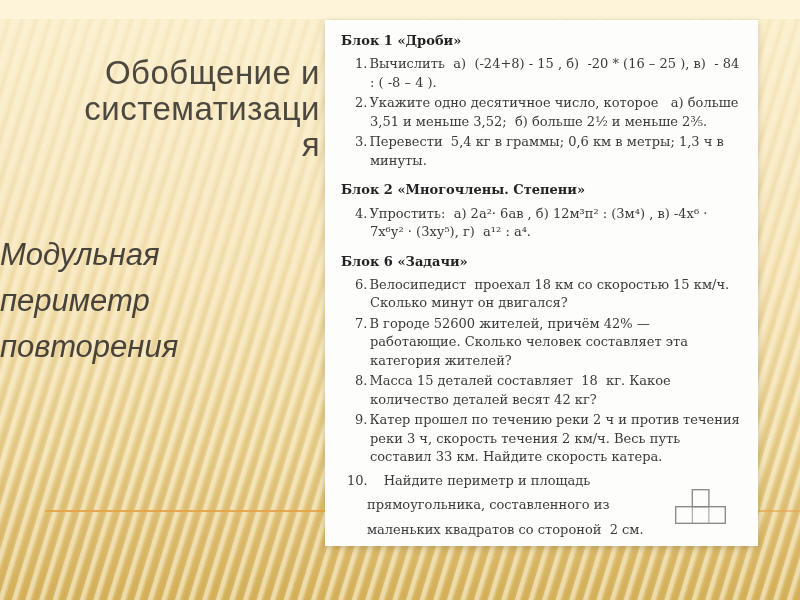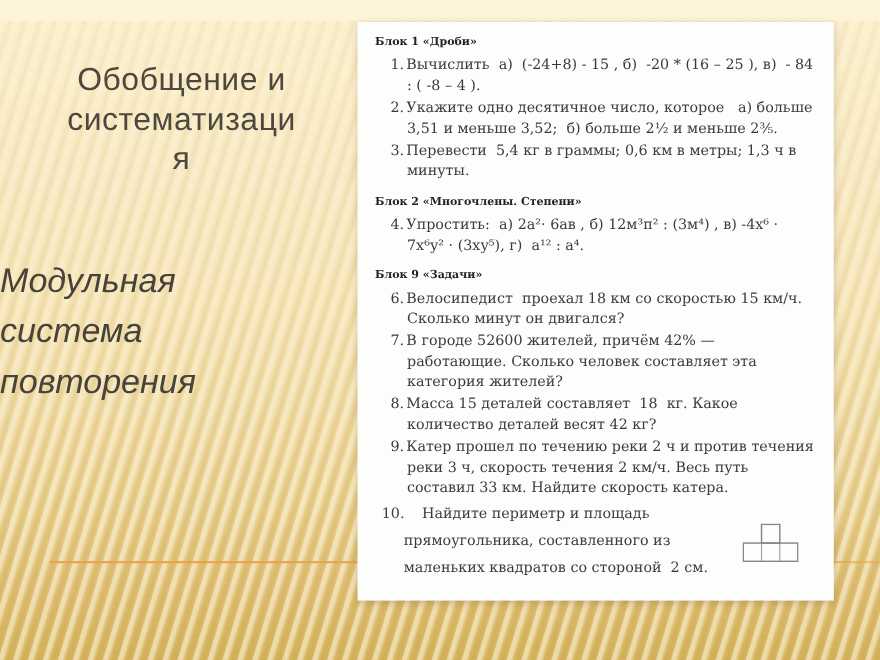--- a/index.html
+++ b/index.html
@@ -26,36 +26,36 @@
 
   .top-band { position:absolute; top:0; left:0; width:800px; height:19px; background:#fdf4da; }
 
   .divider-line {
     position:absolute; top:510px; left:45px; right:0; height:2px; border-radius:1px;
     background:linear-gradient(90deg, rgba(229,164,73,0.95) 0%,
       rgba(229,164,73,0.85) 85%, rgba(229,164,73,0.55) 100%);
   }
 
   .title-block {
-    position:absolute; left:10px; top:55px; width:310px; text-align:center;
-    font-size:29px; line-height:36px; color:#4d483f; letter-spacing:0.5px;
+    position:absolute; left:10px; top:55px; width:310px; text-align:right;
+    font-size:33px; line-height:36px; color:#4d483f; letter-spacing:0.5px;
   }
   .subtitle-block {
     position:absolute; left:0; top:232px; width:330px; text-align:left;
     font-style:italic; font-size:31px; line-height:46px; color:#47423a;
   }
 
   .panel {
     position:absolute; left:325px; top:20px; width:433px; height:526px;
     box-sizing:border-box; padding:12px 18px 6px 16px; overflow:hidden;
     background:#fdfdfc; box-shadow:0 2px 7px rgba(124,99,50,0.32);
     font-family:"DejaVu Serif","Liberation Serif",serif;
     font-size:13px; line-height:1.42; color:#3a3a3a;
   }
-  .blk-title { font-weight:bold; font-size:10px; color:#232323; margin:11px 0 5px 0; }
+  .blk-title { font-weight:bold; font-size:13px; color:#232323; margin:11px 0 5px 0; }
   .blk-title.first { margin-top:0; }
   .item { padding-left:29px; text-indent:-15px; margin:0 0 2px 0; }
   .item .num { margin-right:2px; }
   .item10 { padding-left:26px; text-indent:-20px; line-height:1.9; margin-top:2px; }
   .item10 .num { margin-right:16px; }
   .fig { float:right; margin:20px 14px 0 8px; }
 </style>
 </head>
 <body>
 
@@ -65,35 +65,35 @@
   <div class="divider-line"></div>
 
   <div class="title-block">
     <div>Обобщение и</div>
     <div>систематизаци</div>
     <div>я</div>
   </div>
 
   <div class="subtitle-block">
     <div>Модульная</div>
-    <div>система</div>
+    <div>периметр</div>
     <div>повторения</div>
   </div>
 
   <div class="panel">
 
     <div class="blk-title first">Блок 1 «Дроби»</div>
     <div class="item"><span class="num">1.</span><span>Вычислить&nbsp; а)&nbsp; (-24+8) - 15 , б)&nbsp; -20 * (16 – 25 ), в)&nbsp; - 84 : ( -8 – 4 ).</span></div>
     <div class="item"><span class="num">2.</span><span>Укажите одно десятичное число, которое&nbsp;&nbsp; а) больше 3,51 и меньше 3,52;&nbsp; б) больше 2½ и меньше 2⅗.</span></div>
     <div class="item"><span class="num">3.</span><span>Перевести&nbsp; 5,4 кг в граммы; 0,6 км в метры; 1,3 ч в минуты.</span></div>
 
     <div class="blk-title">Блок 2 «Многочлены. Степени»</div>
     <div class="item"><span class="num">4.</span><span>Упростить:&nbsp; а) 2а²· 6ав , б) 12м³п² : (3м⁴) , в) -4х⁶ · 7х⁶у² · (3ху⁵), г)&nbsp; а¹² : а⁴.</span></div>
 
-    <div class="blk-title">Блок 9 «Задачи»</div>
+    <div class="blk-title">Блок 6 «Задачи»</div>
     <div class="item"><span class="num">6.</span><span>Велосипедист&nbsp; проехал 18 км со скоростью 15 км/ч. Сколько минут он двигался?</span></div>
     <div class="item"><span class="num">7.</span><span>В городе 52600 жителей, причём 42% — работающие. Сколько человек составляет эта категория жителей?</span></div>
     <div class="item"><span class="num">8.</span><span>Масса 15 деталей составляет&nbsp; 18&nbsp; кг. Какое количество деталей весят 42 кг?</span></div>
     <div class="item"><span class="num">9.</span><span>Катер прошел по течению реки 2 ч и против течения реки 3 ч, скорость течения 2 км/ч. Весь путь составил 33 км. Найдите скорость катера.</span></div>
 
     <div class="item item10">
       <svg class="fig" width="51" height="35" viewBox="0 0 51 35">
         <rect x="0.7" y="17.7" width="49.6" height="16.6" fill="none" stroke="#858585" stroke-width="1.3"></rect>
         <line x1="17.3" y1="17.7" x2="17.3" y2="34.3" stroke="#9b9b9b" stroke-width="1"></line>
         <line x1="33.9" y1="17.7" x2="33.9" y2="34.3" stroke="#9b9b9b" stroke-width="1"></line>

